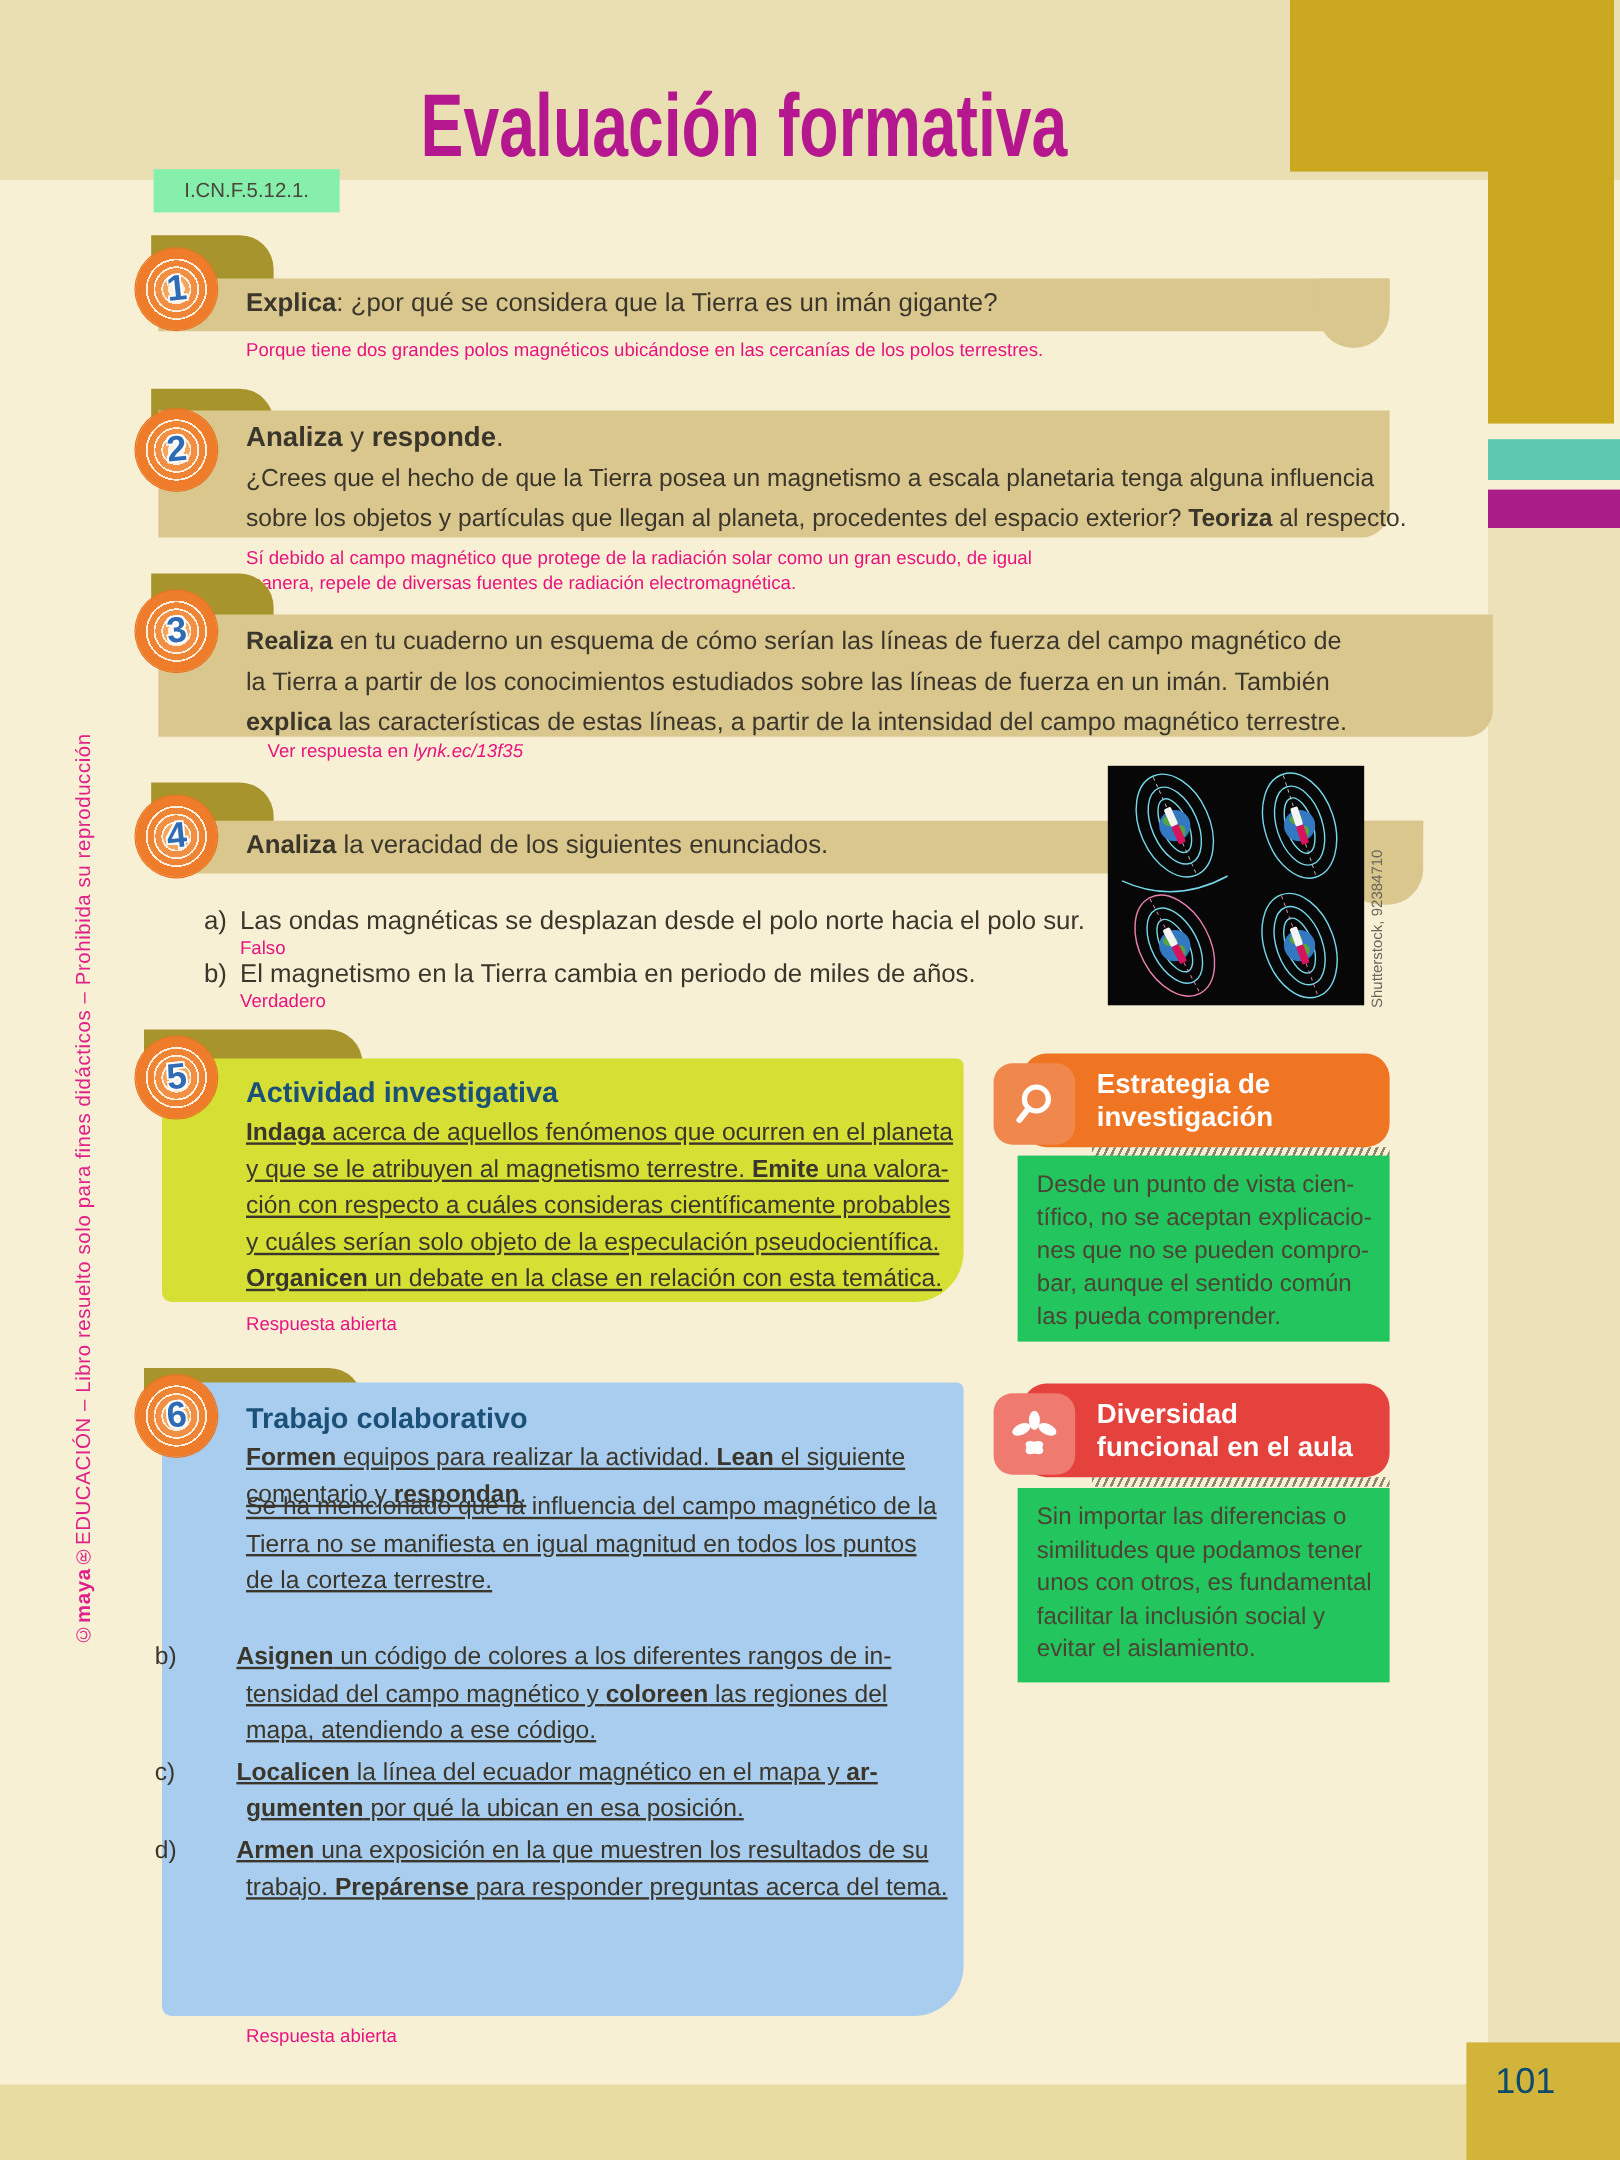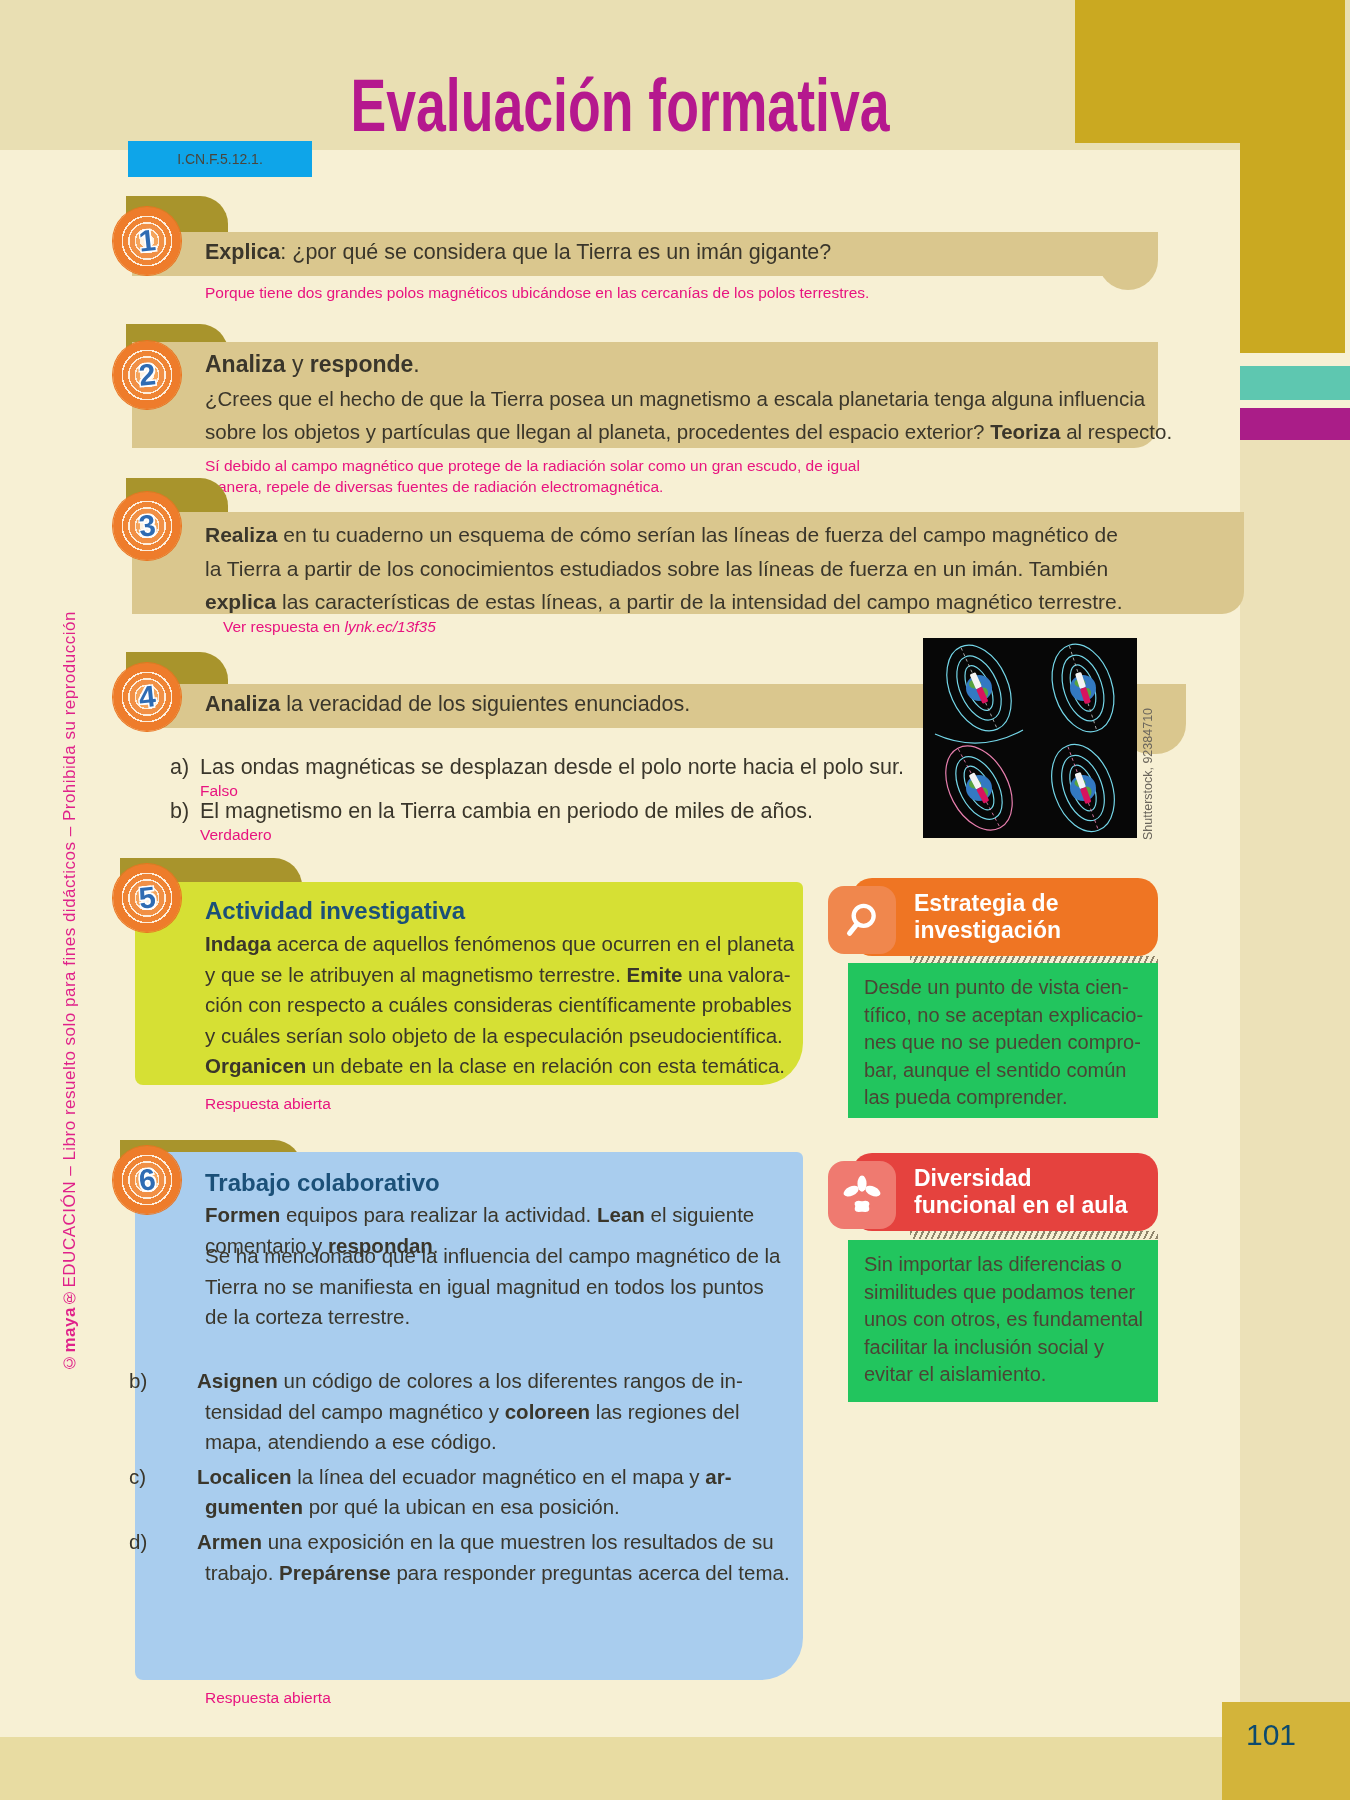--- a/index.html
+++ b/index.html
@@ -12,22 +12,22 @@
   .gold-b{left:1240px;top:0;width:105px;height:353px;background:#caa921;}
   .teal-bar{left:1240px;top:366px;width:110px;height:34px;background:#5ec7b0;}
   .magenta-bar{left:1240px;top:408px;width:110px;height:32px;background:#aa1d88;}
   .right-col{left:1240px;top:440px;width:110px;height:1297px;background:#ece1b8;}
   .footer-band{left:0;top:1737px;width:1350px;height:63px;background:#e8dca2;}
   .pagenum-box{left:1222px;top:1702px;width:128px;height:98px;background:#d3b43a;}
   .pagenum-box span{display:block;padding:16px 0 0 24px;font-size:30px;color:#0c4a6e;}
   
   .page-title{left:310px;top:62px;width:620px;text-align:center;font-size:57px;font-weight:bold;
               color:#b5188e;transform:scale(.94,1.3);transform-origin:top center;white-space:nowrap;}
-  .std-badge{left:128px;top:141px;width:184px;height:36px;background:#0ea5e9;
-             font-size:14px;color:#4a463c;display:flex;align-items:center;justify-content:center;}
+  .std-badge{left:128px;top:141px;width:155px;height:36px;background:#86efac;
+             font-size:17px;color:#4a463c;display:flex;align-items:center;justify-content:center;}
   
   .side-note{left:60px;top:425px;height:947px;writing-mode:vertical-rl;transform:rotate(180deg);
              font-size:17px;color:#e0218a;white-space:nowrap;letter-spacing:.5px;}
   
   .tab{background:#a8942c;border-top-right-radius:28px;}
   .banner{background:#dac78e;}
   .cap{background:#dac78e;border-radius:0 0 30px 30px;}
   .medal{width:68px;height:68px;border-radius:50%;display:flex;align-items:center;justify-content:center;
     background:radial-gradient(circle,#fef3e2 0 7px,#f5a55c 7px 11px,#fdeedd 11px 12.5px,#f19045 12.5px 17.5px,
                #fdeedd 17.5px 19px,#ef8434 19px 24px,#fdeedd 24px 25.5px,#ee7c2b 25.5px 34px);
@@ -36,21 +36,21 @@
     text-shadow:-1.5px -1.5px 0 #fff,1.5px -1.5px 0 #fff,-1.5px 1.5px 0 #fff,1.5px 1.5px 0 #fff;}
   .qtext{font-size:21.5px;white-space:nowrap;}
   .qlines{font-size:20.5px;line-height:33px;white-space:nowrap;}
   .ans{font-size:15.5px;line-height:21px;color:#e8137f;white-space:nowrap;}
   .ans i{font-style:italic;}
   .item-label{display:inline-block;width:30px;}
   
   .green-box{left:135px;top:882px;width:668px;height:203px;background:#d6e034;border-radius:6px 6px 42px 8px;}
   .blue-box{left:135px;top:1152px;width:668px;height:528px;background:#a9cdee;border-radius:6px 6px 42px 8px;}
   .box-title{font-size:24px;font-weight:bold;color:#1b5078;white-space:nowrap;}
-  .box-lines{font-size:20.5px;line-height:30.6px;white-space:nowrap;}
+  .box-lines{font-size:20.5px;line-height:30.6px;white-space:nowrap;text-decoration:underline;}
   .hang{padding-left:38px;text-indent:-38px;}
   
   .co-header{width:306px;height:78px;border-radius:20px;display:flex;flex-direction:column;justify-content:center;
              padding-left:62px;box-sizing:border-box;color:#fff;font-weight:bold;font-size:23px;line-height:27px;white-space:nowrap;}
   .co-header.orange{background:#ef7523;}
   .co-header.red{background:#e5423e;}
   .tile{width:68px;height:68px;border-radius:16px;display:flex;align-items:center;justify-content:center;}
   .tile.orange{background:#f0874d;}
   .tile.red{background:#ef7a70;}
   .hatch{height:8px;background:repeating-linear-gradient(115deg,#8f856c 0 2px,rgba(0,0,0,0) 2px 5.5px);}

